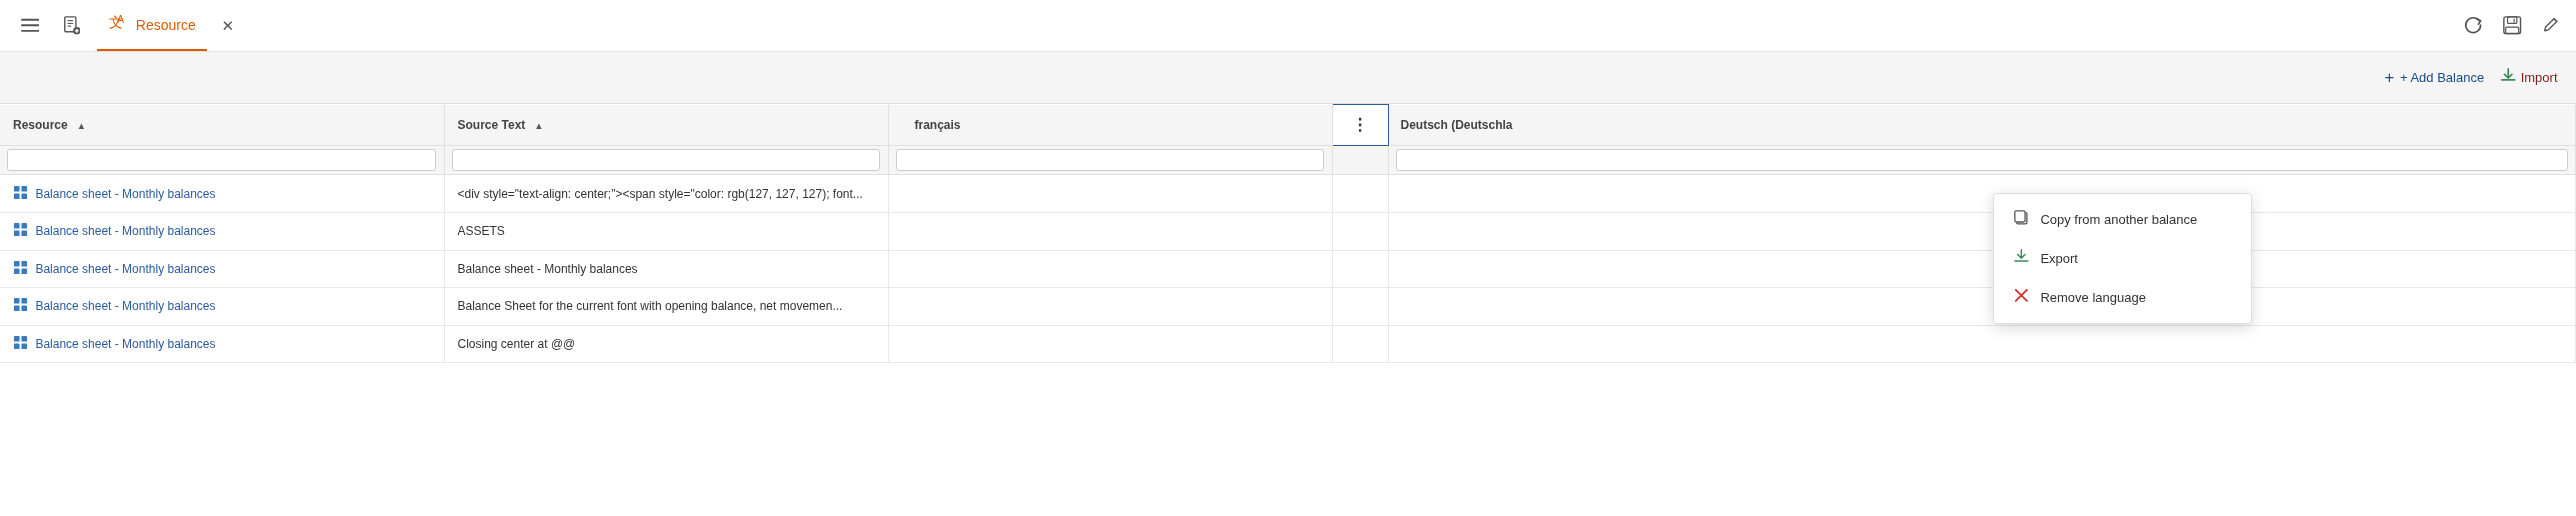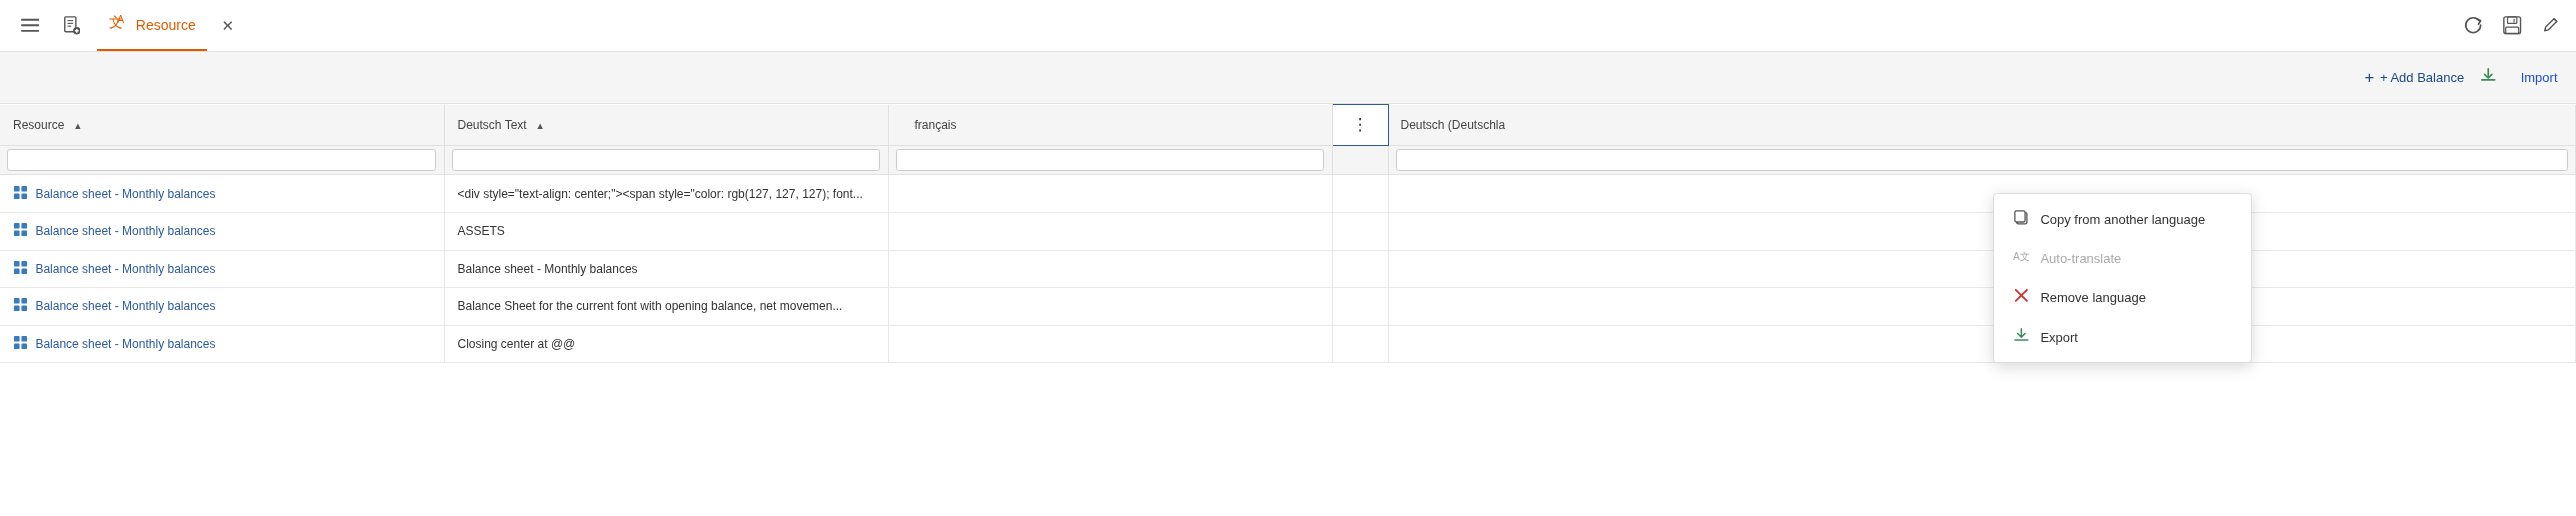--- a/index.html
+++ b/index.html
@@ -100,22 +100,22 @@
       gap: 5.6px;
       color: #1a4a8a;
       font-size: 13px;
       cursor: pointer;
       font-weight: 500;
     }
 
     .import-btn {
       display: flex;
       align-items: center;
-      gap: 23px;
-      color: #1d4ed8;
+      gap: 3px;
+      color: #7f1d1d;
       font-size: 13px;
       cursor: pointer;
       font-weight: 500;
     }
 
     .import-icon {
       color: #3a8a5a;
       font-size: 16.7px;
     }
 
@@ -134,21 +134,21 @@
     }
 
     thead tr {
       background: #f5f5f5;
       border-bottom: 1.9px solid #e0e0e0;
     }
 
     thead th {
       padding: 9.3px 13px;
       text-align: left;
-      font-weight: 400;
+      font-weight: 700;
       font-size: 12px;
       color: #444;
       border-right: 0.9px solid #e0e0e0;
       position: relative;
       margin-left: 12px;
     }
 
     thead th .sort-arrow {
       margin-left: 5.6px;
       color: #555;
@@ -365,21 +365,21 @@
 
   <div class="table-container">
     <table>
       <thead>
         <tr>
           <th class="col-resource">
             <span>Resource</span>
             <span class="sort-arrow">▲</span>
           </th>
           <th class="col-source">
-            <span>Deutsch Text</span>
+            <span>Source Text</span>
             <span class="sort-arrow">▲</span>
           </th>
           <th class="col-francais">
             <span>français</span>
           </th>
           <th class="th-actions col-actions">
             <div class="three-dot-btn">⋮</div>
           </th>
           <th class="th-deutsch">
             <span>Deutsch (Deutschla</span>
@@ -502,45 +502,37 @@
     </table>
 
     <div class="dropdown-menu">
       <div class="dropdown-item">
         <span class="item-icon icon-copy">
           <svg width="16.7" height="16.7" viewBox="0 0 18 18" fill="none">
             <rect x="4" y="4" width="11" height="12" rx="1.5" stroke="#555" stroke-width="1.4" fill="none"></rect>
             <rect x="2" y="2" width="11" height="12" rx="1.5" stroke="#555" stroke-width="1.4" fill="#fff"></rect>
           </svg>
         </span>
-        <span>Copy from another language</span>
-      </div>
-      <div class="dropdown-item disabled">
-        <span class="item-icon icon-auto">
-          <svg width="16.7" height="16.7" viewBox="0 0 18 18" fill="none" style="font-size:17px">
-            <text x="0" y="13" font-size="11" fill="#aaa" font-family="Arial">A文</text>
-          </svg>
-        </span>
-        <span>Auto-translate</span>
+        <span>Copy from another balance</span>
+      </div>
+      <div class="dropdown-item">
+        <span class="item-icon icon-export">
+          <svg width="16.7" height="16.7" viewBox="0 0 18 18" fill="none">
+            <path d="M9 2v9M5 7l4 4 4-4" stroke="#3a8a5a" stroke-width="1.6" stroke-linecap="round" stroke-linejoin="round"></path>
+            <path d="M2 14h14" stroke="#3a8a5a" stroke-width="1.6" stroke-linecap="round"></path>
+          </svg>
+        </span>
+        <span>Export</span>
       </div>
       <div class="dropdown-item">
         <span class="item-icon icon-remove">
           <svg width="16.7" height="16.7" viewBox="0 0 18 18" fill="none">
             <line x1="3" y1="3" x2="15" y2="15" stroke="#cc3333" stroke-width="2" stroke-linecap="round"></line>
             <line x1="15" y1="3" x2="3" y2="15" stroke="#cc3333" stroke-width="2" stroke-linecap="round"></line>
           </svg>
         </span>
         <span>Remove language</span>
       </div>
-      <div class="dropdown-item">
-        <span class="item-icon icon-export">
-          <svg width="16.7" height="16.7" viewBox="0 0 18 18" fill="none">
-            <path d="M9 2v9M5 7l4 4 4-4" stroke="#3a8a5a" stroke-width="1.6" stroke-linecap="round" stroke-linejoin="round"></path>
-            <path d="M2 14h14" stroke="#3a8a5a" stroke-width="1.6" stroke-linecap="round"></path>
-          </svg>
-        </span>
-        <span>Export</span>
-      </div>
     </div>
   </div>
 
 </div>
 
 
 </body></html>

